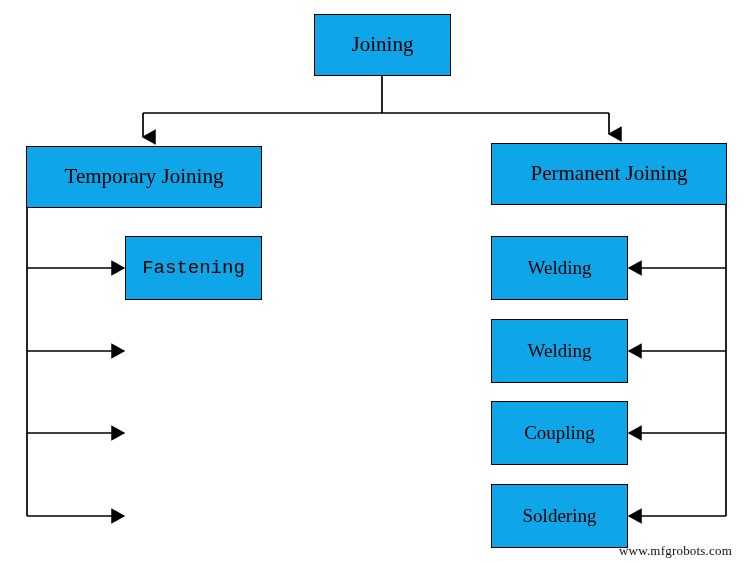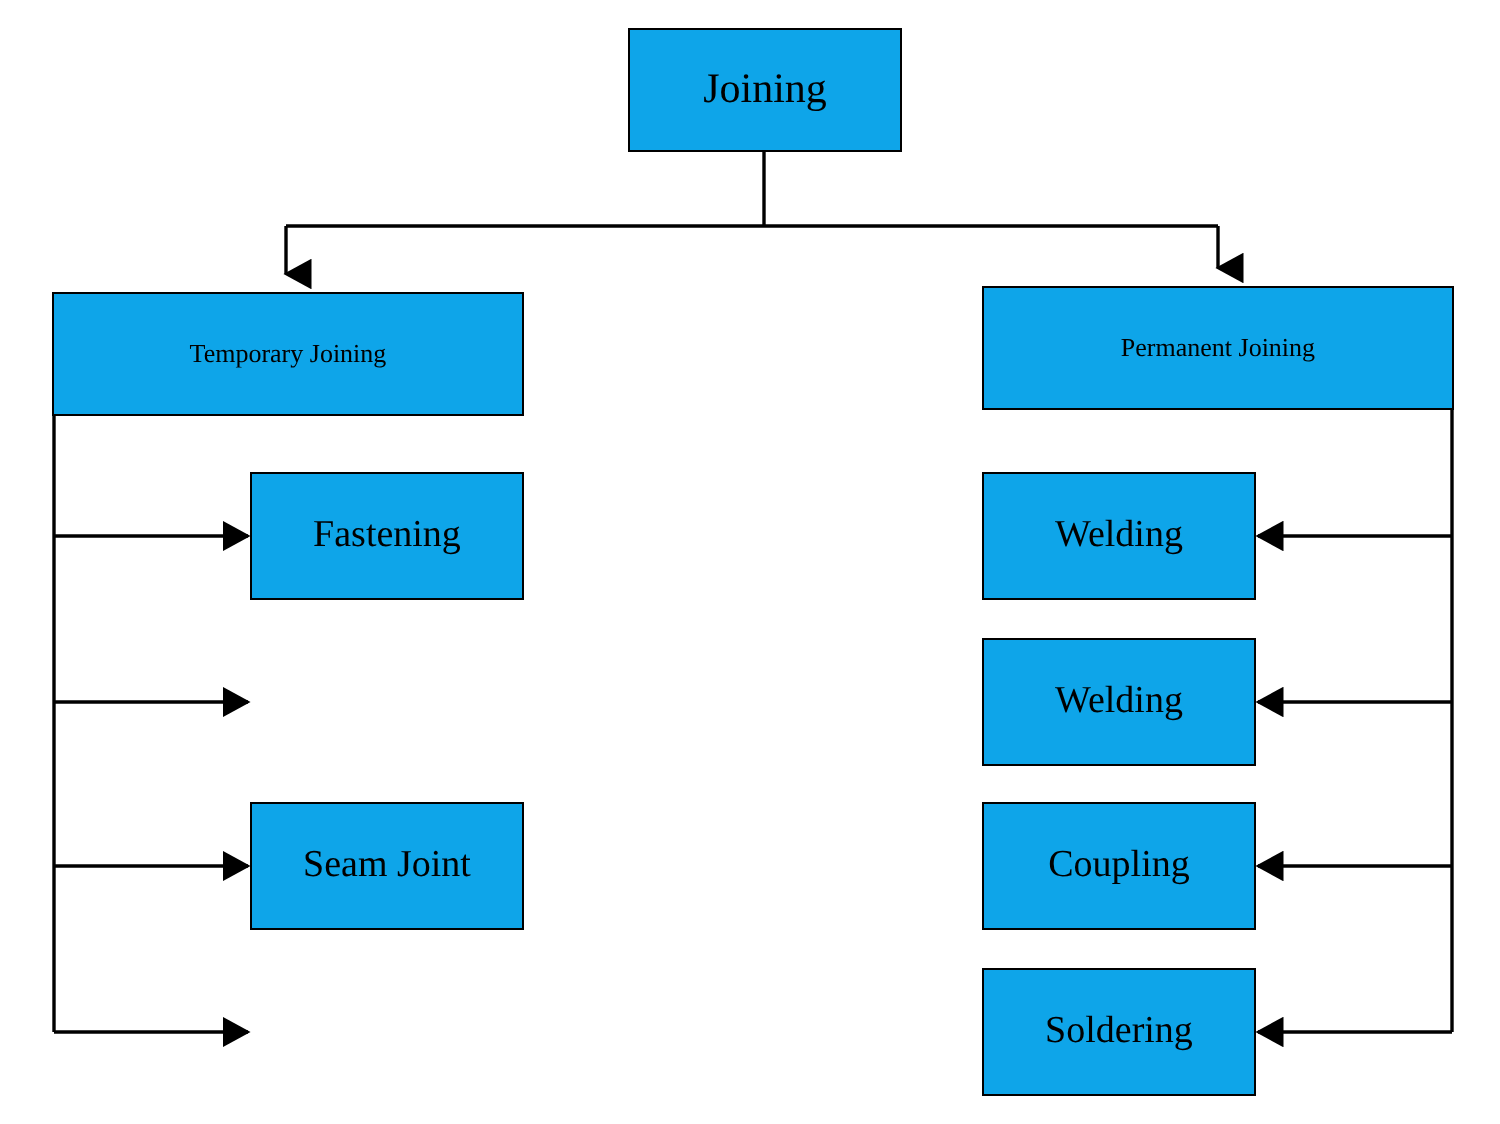--- a/index.html
+++ b/index.html
@@ -29,21 +29,21 @@
     background: #0ea5e9;
     border: 1.6px solid #000000;
     display: flex;
     align-items: center;
     justify-content: center;
     color: #000000;
     text-align: center;
     line-height: 1.1;
   }
   .node-root   { font-size: 21px; }
-  .node-branch { font-size: 13px; }
+  .node-branch { font-size: 21px; }
   .node-leaf   { font-size: 19px; }
 
   .watermark {
     position: absolute;
     color: #111111;
     font-size: 13px;
     font-family: "Liberation Serif", "DejaVu Serif", serif;
     letter-spacing: 0.2px;
     white-space: nowrap;
   }
@@ -84,24 +84,24 @@
     <path d="M 726 268 L 629 268" stroke="#000000" stroke-width="1.7" fill="none" marker-end="url(#arrow-left)"></path>
     <path d="M 726 351 L 629 351" stroke="#000000" stroke-width="1.7" fill="none" marker-end="url(#arrow-left)"></path>
     <path d="M 726 433 L 629 433" stroke="#000000" stroke-width="1.7" fill="none" marker-end="url(#arrow-left)"></path>
     <path d="M 726 516 L 629 516" stroke="#000000" stroke-width="1.7" fill="none" marker-end="url(#arrow-left)"></path>
   </svg>
 
   <div class="node node-root" style="left:314px; top:14px; width:137px; height:62px;">Joining</div>
 
   <div class="node node-branch" style="left:26px; top:146px; width:236px; height:62px;">Temporary Joining</div>
 
-  <div class="node node-leaf" style="left:125px; top:236px; width:137px; height:64px;">Fastening</div>
-  <div class="node node-leaf" style="left:125px; top:401px; width:137px; height:64px;">Seam Joint</div>
+  <div class="node node-leaf" style="left:125px; top:236px; width:137px; height:64px;font-family:Liberation Mono, monospace;">Fastening</div>
 
   <div class="node node-branch" style="left:491px; top:143px; width:236px; height:62px;">Permanent Joining</div>
 
   <div class="node node-leaf" style="left:491px; top:236px; width:137px; height:64px;">Welding</div>
   <div class="node node-leaf" style="left:491px; top:319px; width:137px; height:64px;">Welding</div>
   <div class="node node-leaf" style="left:491px; top:401px; width:137px; height:64px;">Coupling</div>
   <div class="node node-leaf" style="left:491px; top:484px; width:137px; height:64px;">Soldering</div>
 
+  <div class="watermark" style="left:619px; top:543px;">www.mfgrobots.com</div>
 
 </div>
 
 </body></html>

